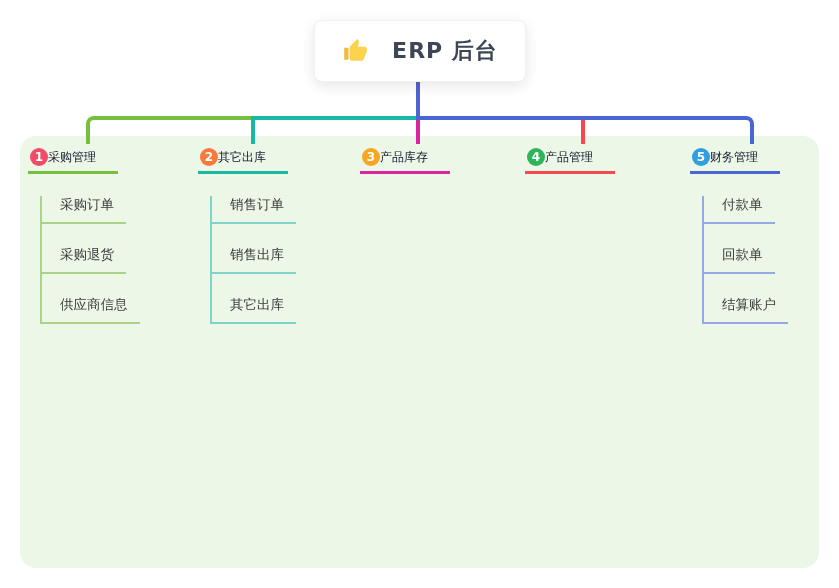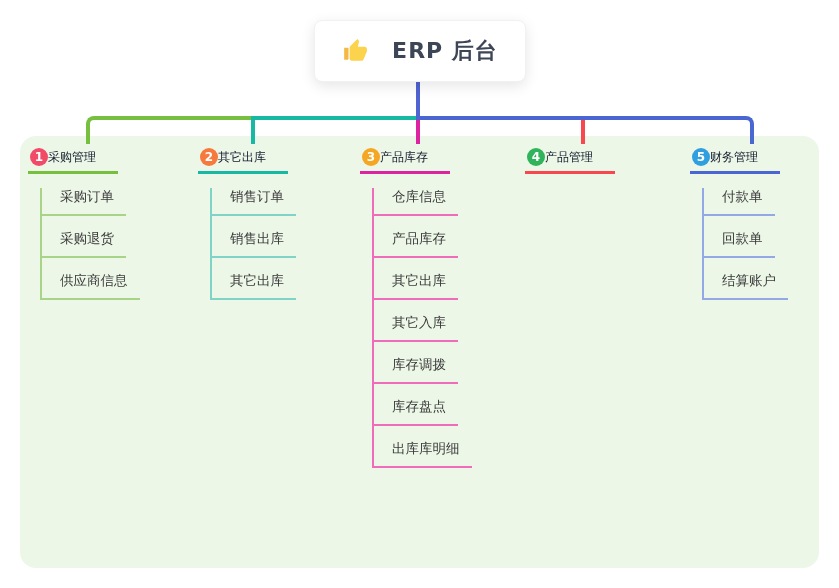--- a/index.html
+++ b/index.html
@@ -33,21 +33,21 @@
 
   
   .branch { position: absolute; top: 146px; z-index: 6; }
   .branch-title { display: inline-flex; align-items: center; height: 24px;
     padding: 0 22px 6px 2px; border-bottom: 3px solid var(--line); cursor: pointer; }
   .badge { width: 18px; height: 18px; border-radius: 50%; background: var(--badge);
     color: #ffffff; font-size: 12px; font-weight: bold; line-height: 18px;
     text-align: center; flex: 0 0 18px; }
   .branch-label { font-size: 12px; color: #0f172a; white-space: nowrap; }
   .branch-children { margin-left: 12px; border-left: 2px solid var(--child-line); }
-  .child { width: max-content; margin-top: 14px; padding: 0 12px 9px 18px;
+  .child { width: max-content; margin-top: 22px; padding: 0 12px 9px 18px;
     border-bottom: 2px solid var(--child-line); font-size: 13.5px; line-height: 17px;
     color: #3a3a3a; white-space: nowrap; cursor: pointer; }
 </style>
 </head>
 <body>
 
 <div id="stage">
 
   <div id="panel"></div>
 
@@ -79,28 +79,20 @@
           <span class="badge">2</span>
           <span class="branch-label">其它出库</span>
         </div><div class="branch-children">
           <div class="child">销售订单</div>
           <div class="child">销售出库</div>
           <div class="child">其它出库</div>
         </div></div>
       <div class="branch" style="left: 360px; --line: #dc23a0; --child-line: #ef6cba; --badge: #f5a623;"><div class="branch-title">
           <span class="badge">3</span>
           <span class="branch-label">产品库存</span>
-        </div><div class="branch-children">
-          <div class="child">仓库信息</div>
-          <div class="child">产品库存</div>
-          <div class="child">其它出库</div>
-          <div class="child">其它入库</div>
-          <div class="child">库存调拨</div>
-          <div class="child">库存盘点</div>
-          <div class="child">出库库明细</div>
         </div></div>
       <div class="branch" style="left: 525px; --line: #f8474f; --child-line: #f78f94; --badge: #2fb45b;"><div class="branch-title">
           <span class="badge">4</span>
           <span class="branch-label">产品管理</span>
         </div></div>
       <div class="branch" style="left: 690px; --line: #4a66d2; --child-line: #93a9e6; --badge: #2f9fdf;"><div class="branch-title">
           <span class="badge">5</span>
           <span class="branch-label">财务管理</span>
         </div><div class="branch-children">
           <div class="child">付款单</div>

